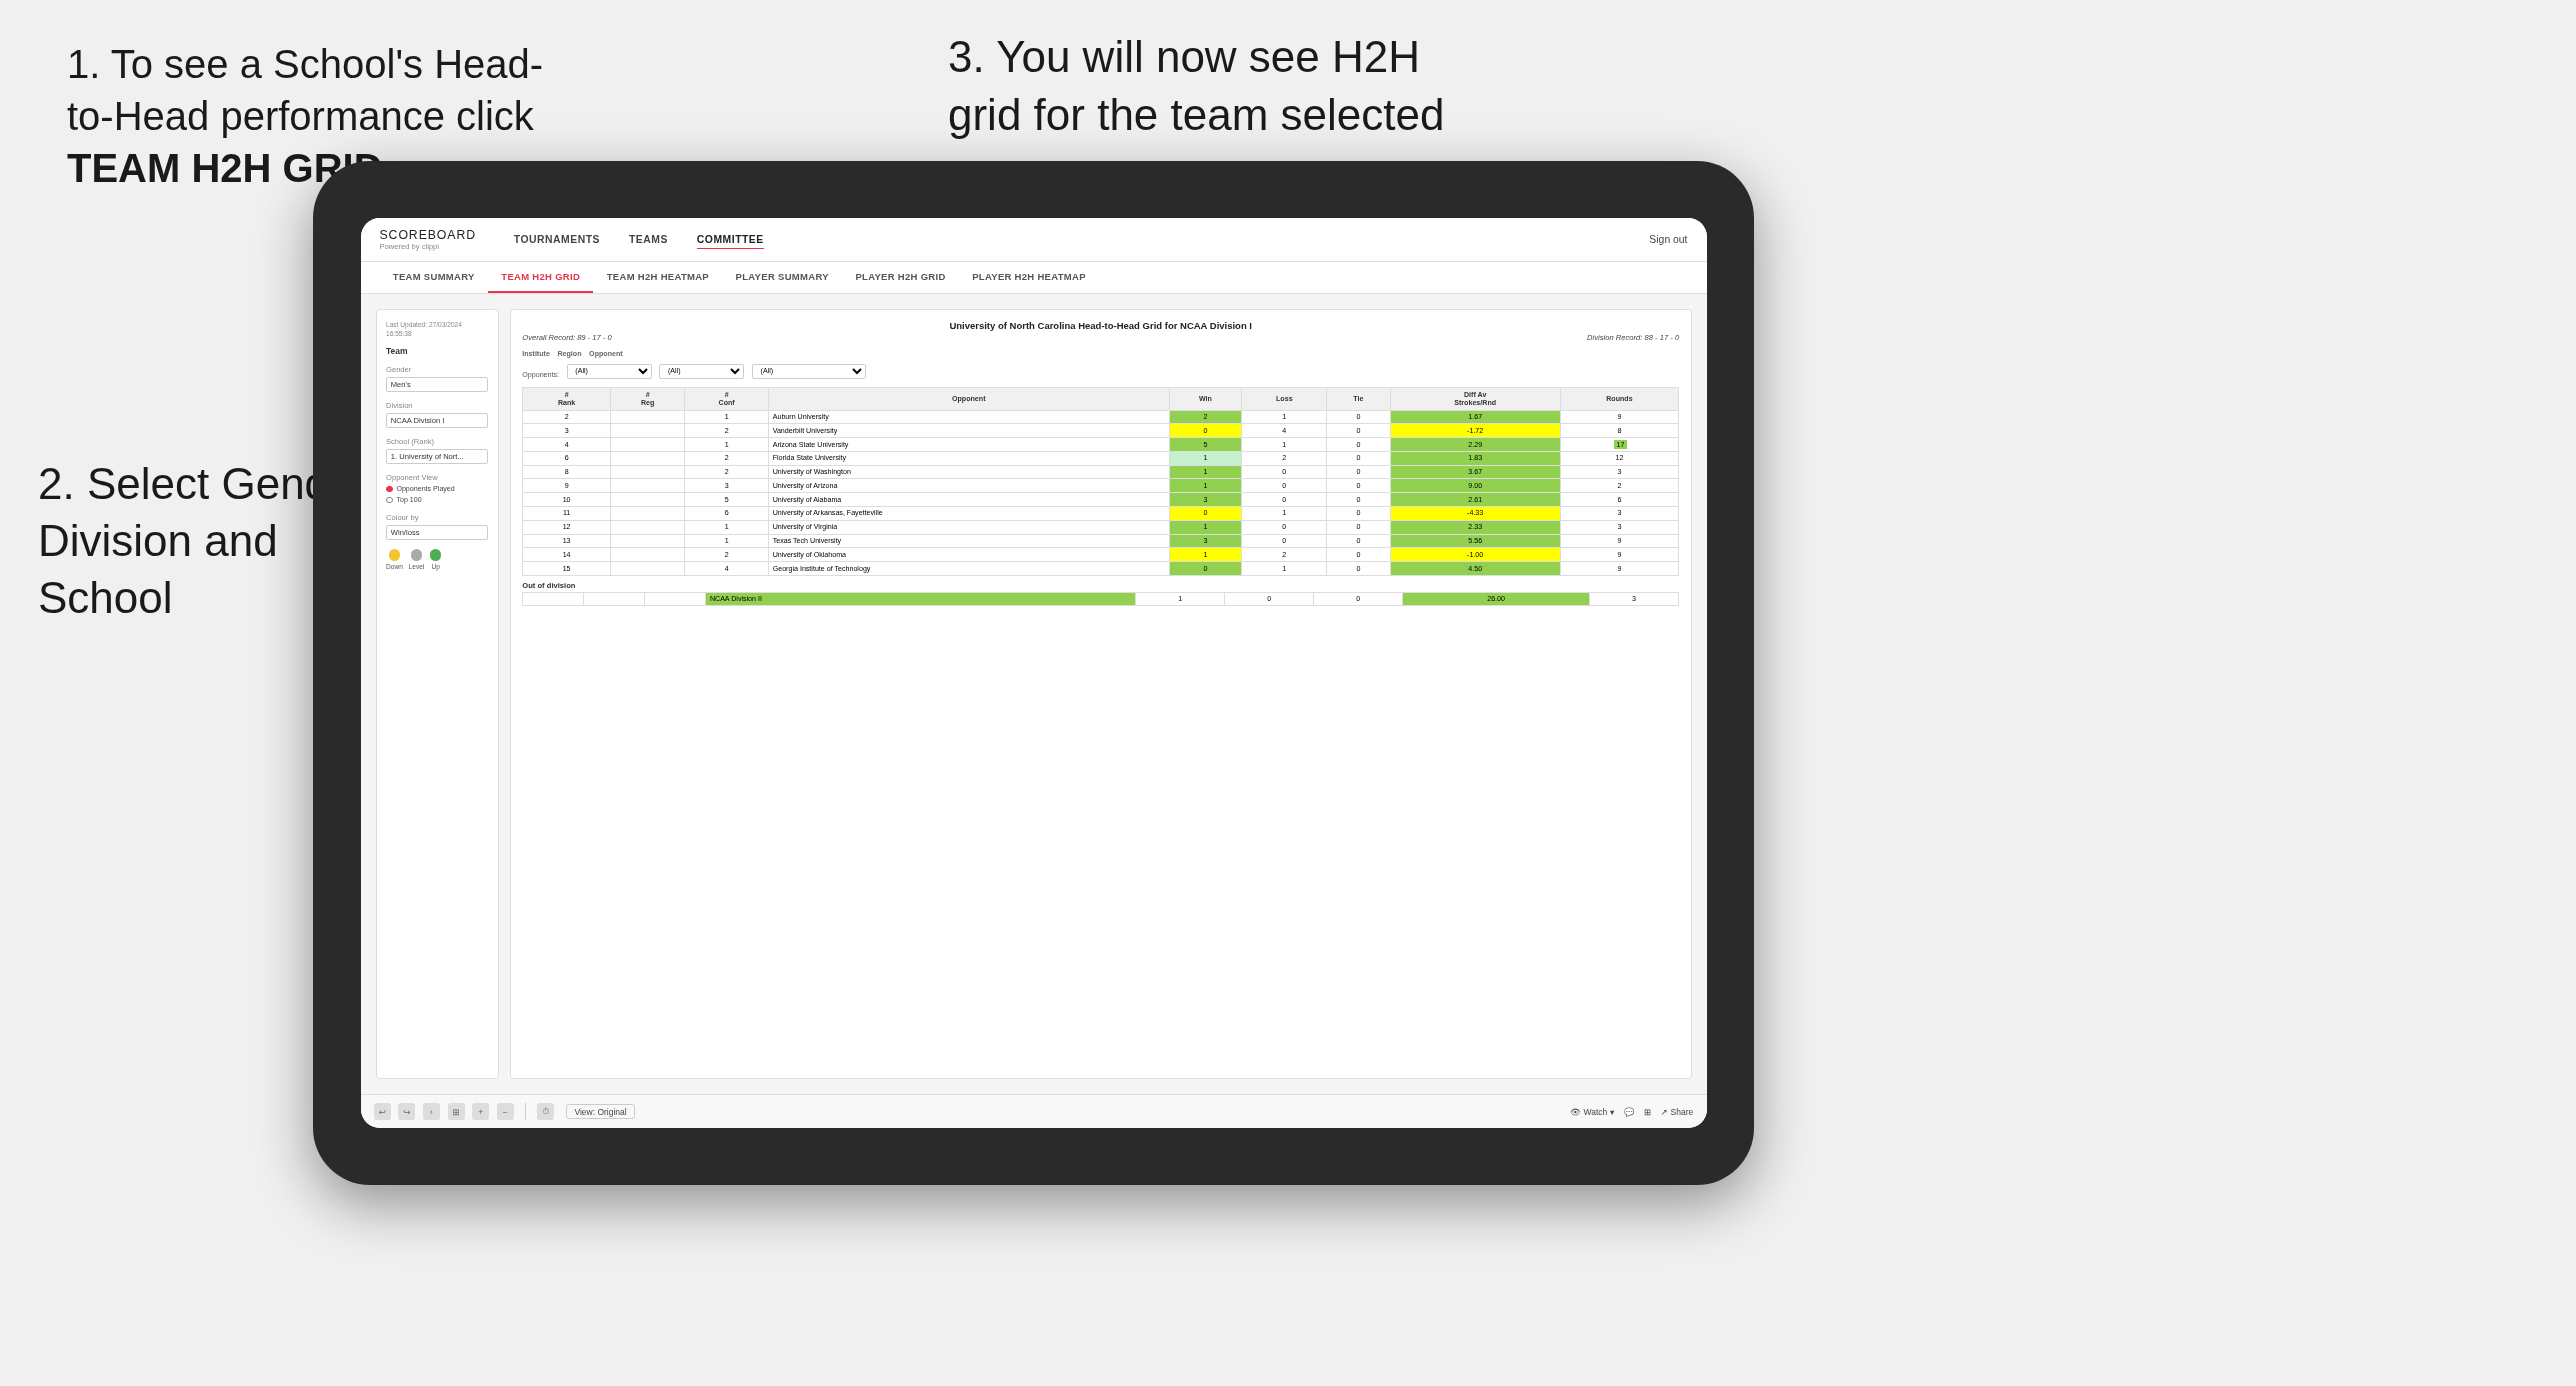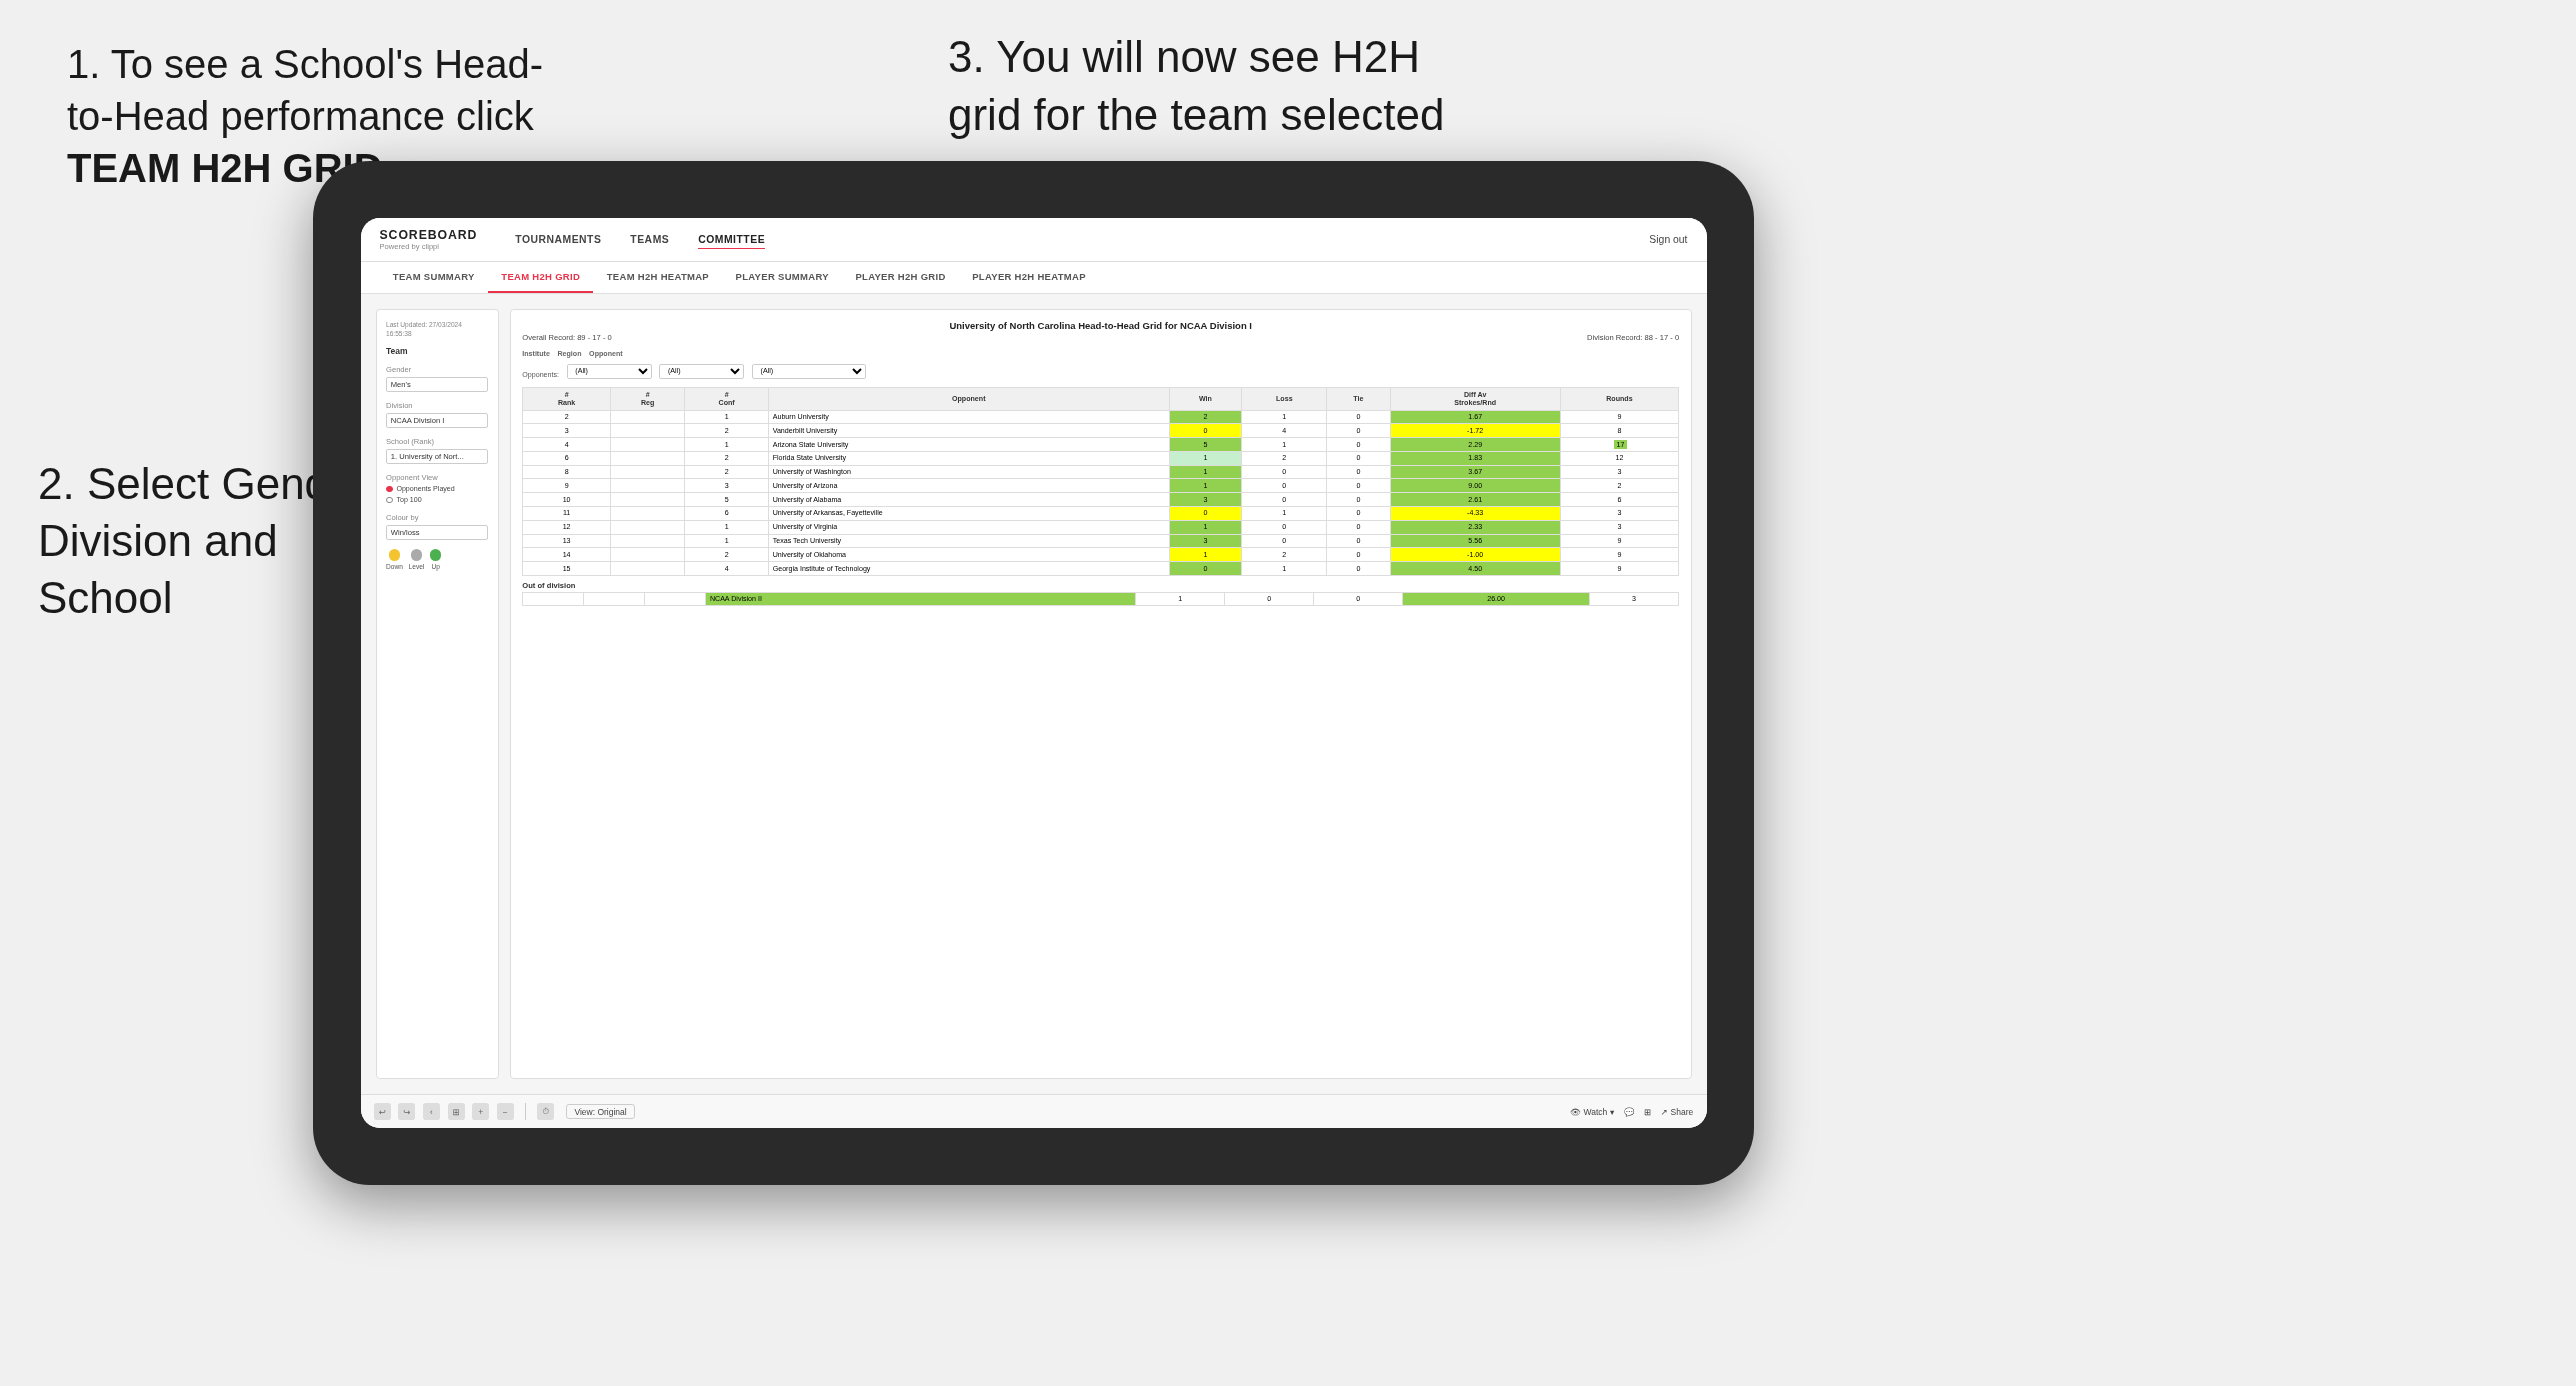--- a/index.html
+++ b/index.html
@@ -65,21 +65,21 @@
       gap: 28.4px;
       height: 44px;
     }
     .logo-area {
       display: flex;
       align-items: center;
       gap: 3.8px;
     }
     .logo-text {
       font-size: 12.3px;
-      font-weight: 700;
+      font-weight: 400;
       color: #222;
       letter-spacing: 0.9px;
     }
     .logo-sub { font-size: 7.6px; color: #888; }
     .nav-items { display: flex; gap: 29px; margin-left: 9.5px; }
     .nav-item {
       font-size: 10.4px;
       color: #444;
       font-weight: 600;
       letter-spacing: 0.5px;
@@ -223,20 +223,21 @@
       color: #222;
       text-align: center;
       margin-bottom: 2.8px;
     }
     .grid-records {
       display: flex;
       justify-content: space-between;
       font-size: 7.6px;
       color: #444;
       margin-bottom: 7.6px;
+      font-style: italic;
     }
     .filter-row {
       display: flex;
       gap: 7.6px;
       margin-bottom: 5.7px;
       align-items: flex-end;
     }
     .filter-group {
       display: flex;
       flex-direction: column;

